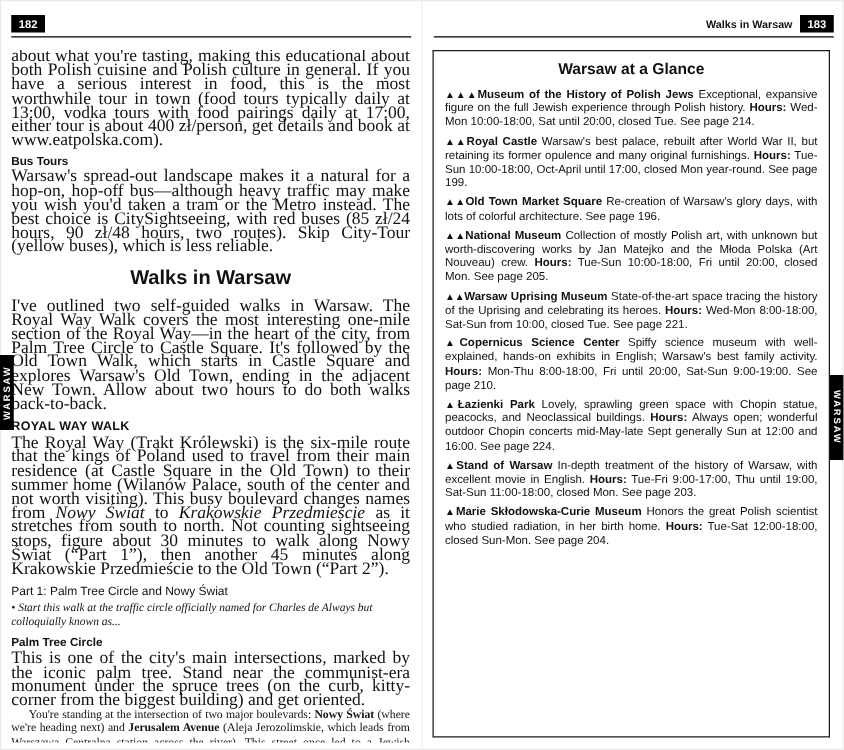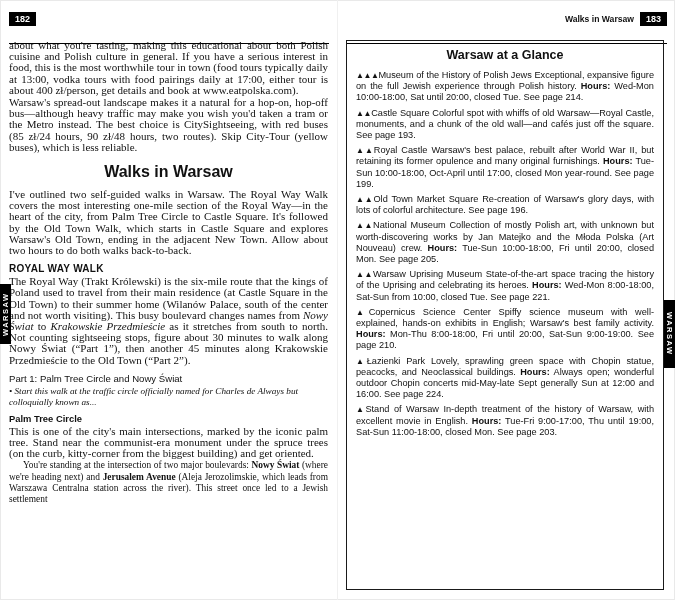--- a/index.html
+++ b/index.html
@@ -11,52 +11,52 @@
   }
   .page { position:absolute; top:0; height:600px; width:337px; }
   #page-left { left:0; }
   #page-right { left:338px; }
   #gutter { position:absolute; left:337px; top:0; width:1px; height:600px; background:#f0f0f0; }
 
   
   .page-header {
     position:absolute; top:12px; left:9px; right:8px;
     display:flex; align-items:center; gap:6px;
-    border-bottom:1.5px solid #000; padding-bottom:17px;
+    border-bottom:1.5px solid #000; padding-bottom:3px;
     font-family:"Liberation Sans", sans-serif; font-weight:bold; font-size:8.6px;
     white-space:nowrap;
   }
   .page-header.right-align { justify-content:flex-end; }
   .pagenum-box {
     background:#000; color:#fff; padding:2px 6px 2px 6px; font-size:9px; line-height:10px;
     font-family:"Liberation Sans", sans-serif; font-weight:bold;
   }
 
   
   .page-content { position:absolute; top:40px; left:9px; right:9px; bottom:6px; overflow:hidden; }
-  .blk-body { font-size:11px; line-height:11.2px; text-align:justify; margin-bottom:1px; }
+  .blk-body { font-size:14px; line-height:11.2px; text-align:justify; margin-bottom:1px; }
   .blk-body-indent { font-size:9.4px; line-height:11.2px; text-align:justify; text-indent:14px; margin-bottom:3px; }
   .blk-subhead { font-family:"Liberation Sans", sans-serif; font-weight:bold; font-size:9.4px; margin:5px 0 2px; }
   .blk-chapter { font-family:"Liberation Sans", sans-serif; font-weight:bold; font-size:16px; text-align:center; margin:10px 0 8px; }
   .blk-section { font-family:"Liberation Sans", sans-serif; font-weight:bold; font-size:10px; letter-spacing:0.3px; margin:7px 0 2px; }
   .blk-part { font-family:"Liberation Sans", sans-serif; font-weight:normal; font-size:9.6px; margin:7px 0 2px; }
   .blk-walknote { font-style:italic; font-size:9.2px; line-height:11px; margin-bottom:2px; }
   .b { font-weight:bold; }
   .i { font-style:italic; }
 
   
   #glance-box {
     position:absolute; top:40px; left:8px; right:11px; bottom:10px;
     border:1.2px solid #1a1a1a; padding:7px 9px; overflow:hidden;
     font-family:"Liberation Sans", sans-serif;
   }
   .glance-title { font-weight:bold; font-size:12.5px; text-align:center; margin-bottom:8px; }
   .glance-entry { font-size:9.2px; line-height:11.2px; text-align:justify; margin-bottom:4px; }
   .glance-rating { font-weight:bold; font-size:8px; letter-spacing:-0.5px; }
-  .glance-name { font-weight:normal; }
+  .glance-name { font-weight:bold; }
 
   
   .side-tab {
     position:absolute; background:#000; color:#fff; width:11px;
     font-family:"Liberation Sans", sans-serif; font-weight:bold; font-size:7.5px;
     letter-spacing:1.5px; display:flex; align-items:center; justify-content:center;
   }
   #tab-left  { left:0;  top:284px; height:60px; writing-mode:vertical-rl; transform:rotate(180deg); }
   #tab-right { right:0; top:300px; height:68px; writing-mode:vertical-rl; }
 </style>
@@ -66,20 +66,21 @@
 <div id="sheet">
 
   <div id="gutter"></div>
 
   <div class="page" id="page-left">
     <div class="page-header">
       <span class="pagenum-box">182</span>
     </div>
     <div class="page-content" id="left-content">
         <p class="blk-body"><span>about what you're tasting, making this educational about both Polish cuisine and Polish culture in general. If you have a serious interest in food, this is the most worthwhile tour in town (food tours typically daily at 13:00, vodka tours with food pairings daily at 17:00, either tour is about 400 zł/person, get details and book at www.eatpolska.com).</span></p>
+        <p class="blk-subhead"><span>Bus Tours</span></p>
         <p class="blk-body"><span>Warsaw's spread-out landscape makes it a natural for a hop-on, hop-off bus—although heavy traffic may make you wish you'd taken a tram or the Metro instead. The best choice is CitySightseeing, with red buses (85 zł/24 hours, 90 zł/48 hours, two routes). Skip City-Tour (yellow buses), which is less reliable.</span></p>
         <p class="blk-chapter"><span>Walks in Warsaw</span></p>
         <p class="blk-body"><span>I've outlined two self-guided walks in Warsaw. The Royal Way Walk covers the most interesting one-mile section of the Royal Way—in the heart of the city, from Palm Tree Circle to Castle Square. It's followed by the Old Town Walk, which starts in Castle Square and explores Warsaw's Old Town, ending in the adjacent New Town. Allow about two hours to do both walks back-to-back.</span></p>
         <p class="blk-section"><span>ROYAL WAY WALK</span></p>
         <p class="blk-body"><span>The Royal Way (Trakt Królewski) is the six-mile route that the kings of Poland used to travel from their main residence (at Castle Square in the Old Town) to their summer home (Wilanów Palace, south of the center and not worth visiting). This busy boulevard changes names from </span><span class="i">Nowy Świat</span><span> to </span><span class="i">Krakowskie Przedmieście</span><span> as it stretches from south to north. Not counting sightseeing stops, figure about 30 minutes to walk along Nowy Świat (“Part 1”), then another 45 minutes along Krakowskie Przedmieście to the Old Town (“Part 2”).</span></p>
         <p class="blk-part"><span>Part 1: Palm Tree Circle and Nowy Świat</span></p>
         <p class="blk-walknote"><span>• Start this walk at the traffic circle officially named for Charles de Always but colloquially known as...</span></p>
         <p class="blk-subhead"><span>Palm Tree Circle</span></p>
         <p class="blk-body"><span>This is one of the city's main intersections, marked by the iconic palm tree. Stand near the communist-era monument under the spruce trees (on the curb, kitty-corner from the biggest building) and get oriented.</span></p>
         <p class="blk-body-indent"><span>You're standing at the intersection of two major boulevards: </span><span class="b">Nowy Świat</span><span> (where we're heading next) and </span><span class="b">Jerusalem Avenue</span><span> (Aleja Jerozolimskie, which leads from Warszawa Centralna station across the river). This street once led to a Jewish settlement</span></p>
@@ -89,36 +90,36 @@
   <div class="page" id="page-right">
     <div class="page-header right-align">
       <span>Walks in Warsaw</span>
       <span class="pagenum-box">183</span>
     </div>
     <div id="glance-box">
       <div class="glance-title">Warsaw at a Glance</div>
       <div id="glance-entries">
   <p class="glance-entry"><span class="glance-rating">▲▲▲</span><span class="glance-name">Museum of the History of Polish Jews</span><span class="glance-body"><span> Exceptional, expansive figure on the full Jewish experience through Polish history. </span><span class="b">Hours:</span><span> Wed-Mon 10:00-18:00, Sat until 20:00, closed Tue. See page 214.</span></span></p>
 
-  <p class="glance-entry"><span class="glance-rating">▲▲</span><span class="glance-name">Castle Square</span><span class="glance-body"><span> Colorful spot with whiffs of old Warsaw—Royal Castle, monuments, and a chunk of the old wall—and cafés just off the square. See page 193.</span></span></p>
 
   <p class="glance-entry"><span class="glance-rating">▲▲</span><span class="glance-name">Royal Castle</span><span class="glance-body"><span> Warsaw's best palace, rebuilt after World War II, but retaining its former opulence and many original furnishings. </span><span class="b">Hours:</span><span> Tue-Sun 10:00-18:00, Oct-April until 17:00, closed Mon year-round. See page 199.</span></span></p>
 
   <p class="glance-entry"><span class="glance-rating">▲▲</span><span class="glance-name">Old Town Market Square</span><span class="glance-body"><span> Re-creation of Warsaw's glory days, with lots of colorful architecture. See page 196.</span></span></p>
 
   <p class="glance-entry"><span class="glance-rating">▲▲</span><span class="glance-name">National Museum</span><span class="glance-body"><span> Collection of mostly Polish art, with unknown but worth-discovering works by Jan Matejko and the Młoda Polska (Art Nouveau) crew. </span><span class="b">Hours:</span><span> Tue-Sun 10:00-18:00, Fri until 20:00, closed Mon. See page 205.</span></span></p>
 
   <p class="glance-entry"><span class="glance-rating">▲▲</span><span class="glance-name">Warsaw Uprising Museum</span><span class="glance-body"><span> State-of-the-art space tracing the history of the Uprising and celebrating its heroes. </span><span class="b">Hours:</span><span> Wed-Mon 8:00-18:00, Sat-Sun from 10:00, closed Tue. See page 221.</span></span></p>
 
   <p class="glance-entry"><span class="glance-rating">▲</span><span class="glance-name">Copernicus Science Center</span><span class="glance-body"><span> Spiffy science museum with well-explained, hands-on exhibits in English; Warsaw's best family activity. </span><span class="b">Hours:</span><span> Mon-Thu 8:00-18:00, Fri until 20:00, Sat-Sun 9:00-19:00. See page 210.</span></span></p>
 
   <p class="glance-entry"><span class="glance-rating">▲</span><span class="glance-name">Łazienki Park</span><span class="glance-body"><span> Lovely, sprawling green space with Chopin statue, peacocks, and Neoclassical buildings. </span><span class="b">Hours:</span><span> Always open; wonderful outdoor Chopin concerts mid-May-late Sept generally Sun at 12:00 and 16:00. See page 224.</span></span></p>
 
   <p class="glance-entry"><span class="glance-rating">▲</span><span class="glance-name">Stand of Warsaw</span><span class="glance-body"><span> In-depth treatment of the history of Warsaw, with excellent movie in English. </span><span class="b">Hours:</span><span> Tue-Fri 9:00-17:00, Thu until 19:00, Sat-Sun 11:00-18:00, closed Mon. See page 203.</span></span></p>
 
+  <p class="glance-entry"><span class="glance-rating">▲</span><span class="glance-name">Marie Skłodowska-Curie Museum</span><span class="glance-body"><span> Honors the great Polish scientist who studied radiation, in her birth home. </span><span class="b">Hours:</span><span> Tue-Sat 12:00-18:00, closed Sun-Mon. See page 204.</span></span></p>
 </div>
     </div>
   </div>
 
   <div class="side-tab" id="tab-left">WARSAW</div>
   <div class="side-tab" id="tab-right">WARSAW</div>
 
 </div>
 
 </body></html>

